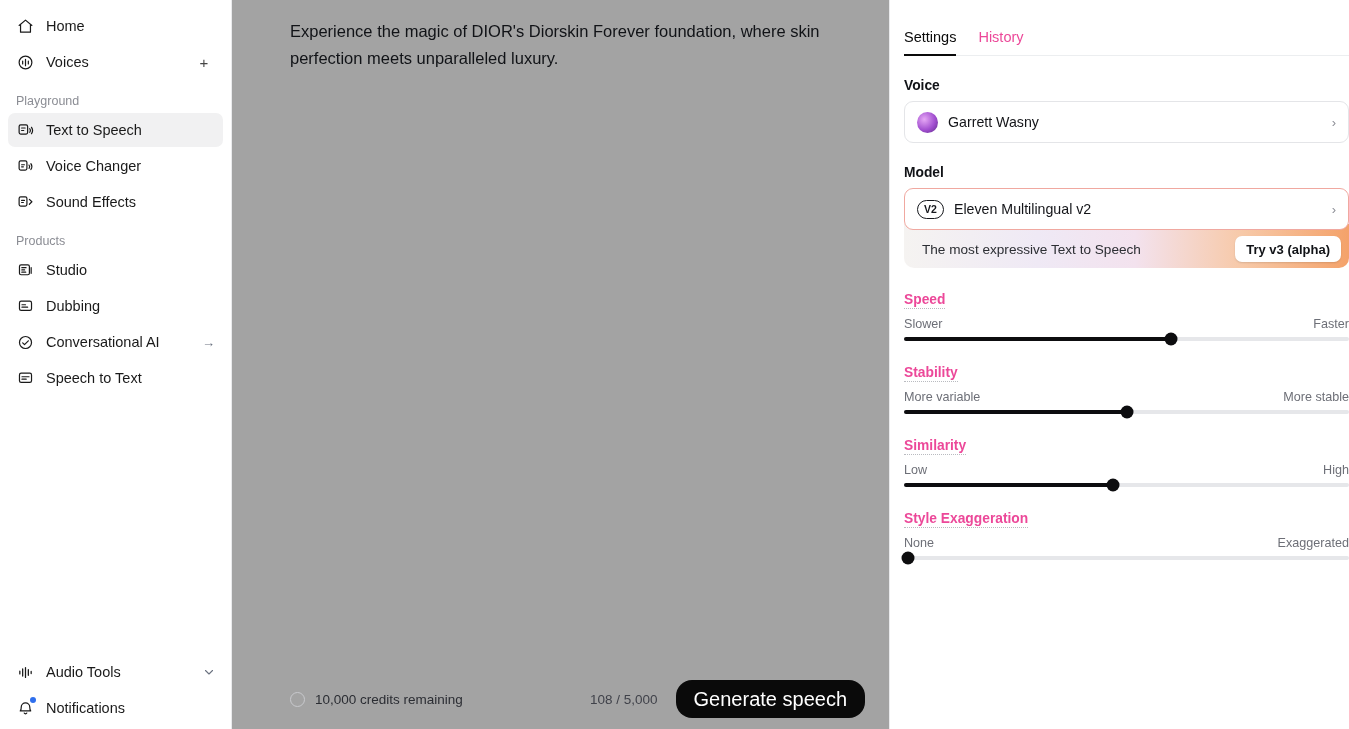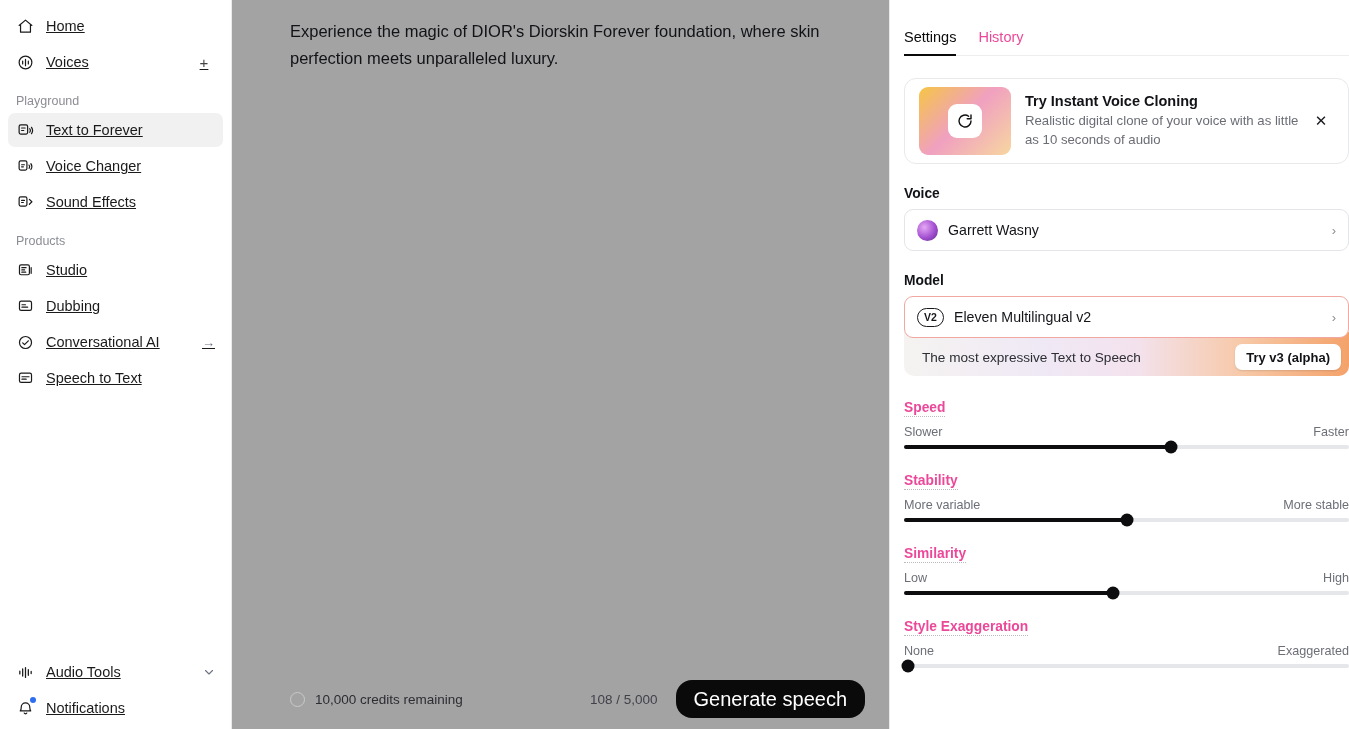--- a/index.html
+++ b/index.html
@@ -33,21 +33,20 @@
     align-items: center;
     gap: 12px;
     height: 34px;
     margin: 1px 8px;
     padding: 0 8px;
     border-radius: 7px;
     font-size: 14.5px;
     color: #1a1a1a;
     cursor: pointer;
     position: relative;
-    text-decoration: underline;
   }
   .nav-item.active { background: #f1f1f2; }
   .nav-item .ico {
     width: 18px; height: 18px;
     display: inline-flex; align-items: center; justify-content: center;
     flex: 0 0 18px;
     color: #1a1a1a;
   }
   .nav-label { flex: 1; white-space: nowrap; }
   .plus-btn {
@@ -371,21 +370,21 @@
     <div class="section-label">Playground</div>
 
     <div class="nav-item active">
       <span class="ico">
         <svg width="17" height="17" viewBox="0 0 24 24" fill="none" stroke="currentColor" stroke-width="1.7" stroke-linecap="round" stroke-linejoin="round">
             <rect x="3" y="4" width="12" height="13" rx="2.2"></rect>
             <path d="M6.5 8.5h5M6.5 12h3"></path>
             <path d="M18 9.5c1 1.4 1 3.6 0 5M20.5 7.5c1.6 2.4 1.6 6.6 0 9"></path>
           </svg>
       </span>
-      <span class="nav-label">Text to Forever</span>
+      <span class="nav-label">Text to Speech</span>
     </div>
 
     <div class="nav-item">
       <span class="ico">
         <svg width="17" height="17" viewBox="0 0 24 24" fill="none" stroke="currentColor" stroke-width="1.7" stroke-linecap="round" stroke-linejoin="round">
             <rect x="3" y="4" width="11" height="13" rx="2.2"></rect>
             <path d="M6.5 9.5h4M6.5 12.5h2.5"></path>
             <path d="M17 10c1 1.2 1 3.3 0 4.6M19.6 8c1.5 2.2 1.5 6 0 8.3"></path>
           </svg>
       </span>
@@ -490,35 +489,20 @@
     </div>
   </div>
 
   <div class="right">
 
     <div class="tabs">
       <div class="tab active">Settings</div>
       <div class="tab">History</div>
     </div>
 
-    <div class="promo">
-      <div class="promo-thumb">
-        <div class="promo-thumb-inner">
-          <svg width="18" height="18" viewBox="0 0 24 24" fill="none" stroke="currentColor" stroke-width="1.9" stroke-linecap="round" stroke-linejoin="round">
-              <path d="M20 12a8 8 0 11-3.2-6.4"></path>
-              <path d="M20 4v5h-5"></path>
-            </svg>
-        </div>
-      </div>
-      <div class="promo-text">
-        <div class="promo-title">Try Instant Voice Cloning</div>
-        <div class="promo-sub">Realistic digital clone of your voice with as little as 10 seconds of audio</div>
-      </div>
-      <div class="promo-close">✕</div>
-    </div>
 
     <div class="field-label">Voice</div>
     <div class="select-row">
       <span class="avatar"></span>
       <span class="select-text">Garrett Wasny</span>
       <span class="select-chev">›</span>
     </div>
 
     <div class="field-label">Model</div>
     <div class="model-wrap">

